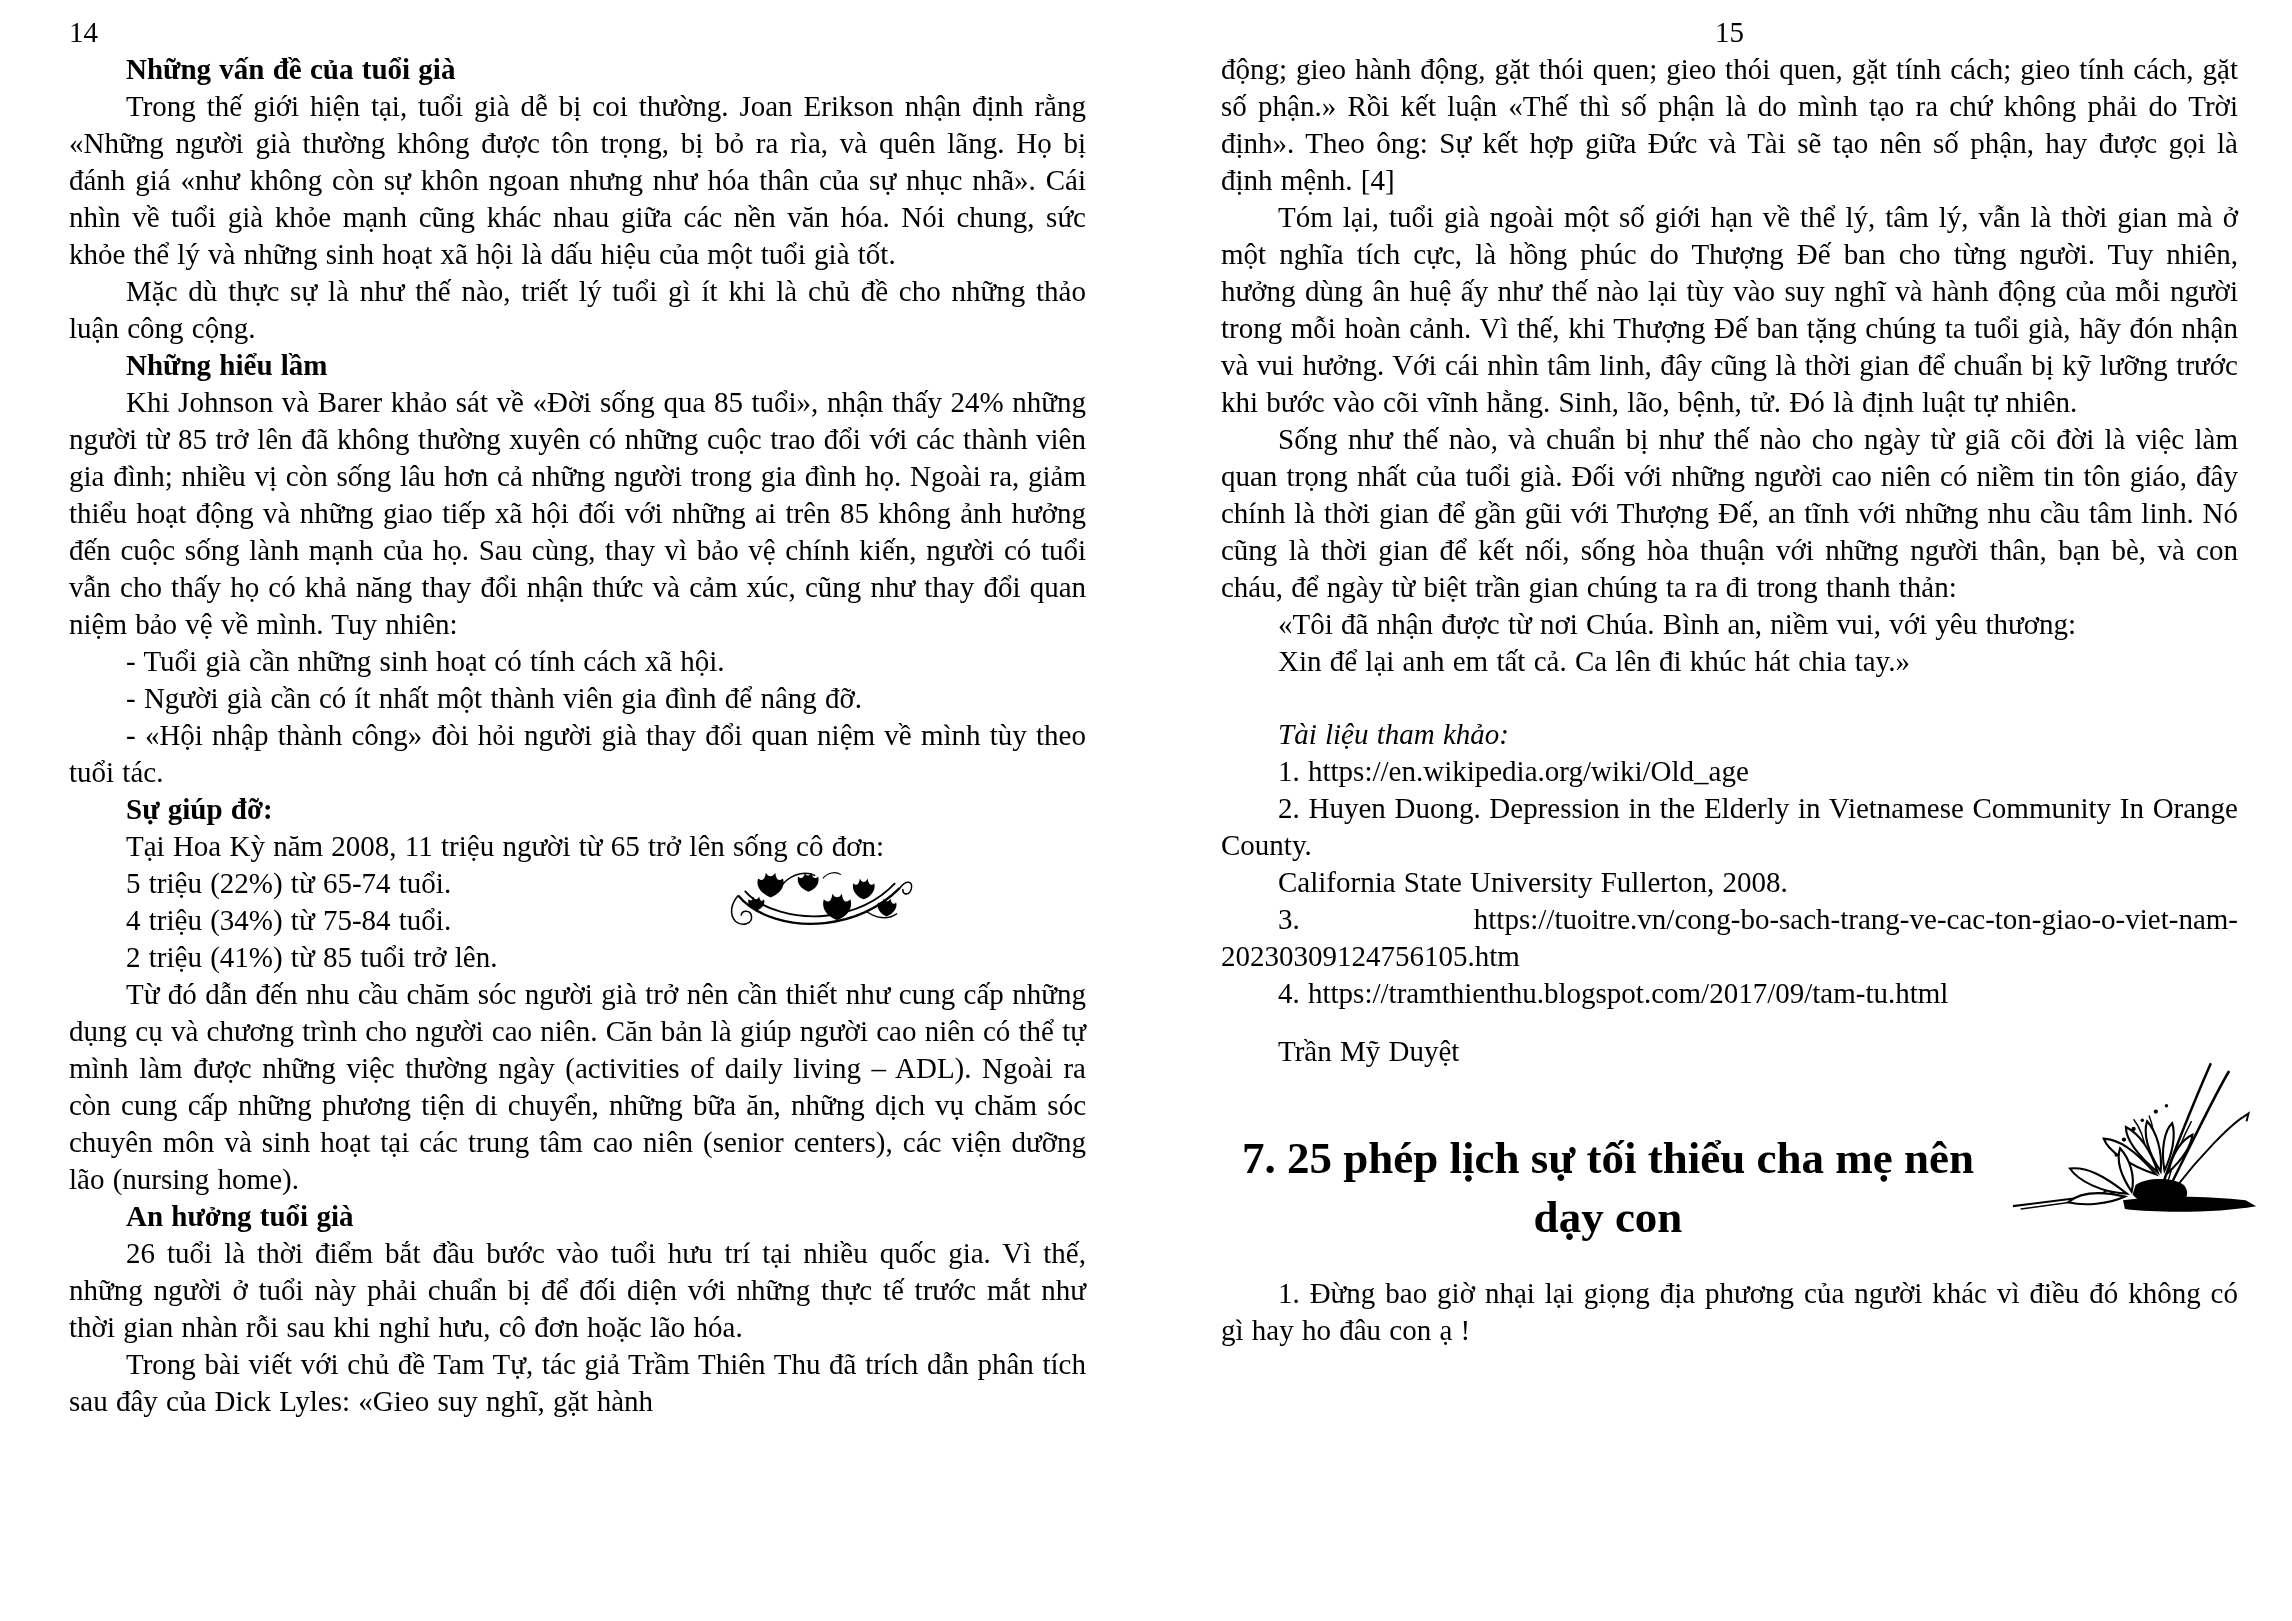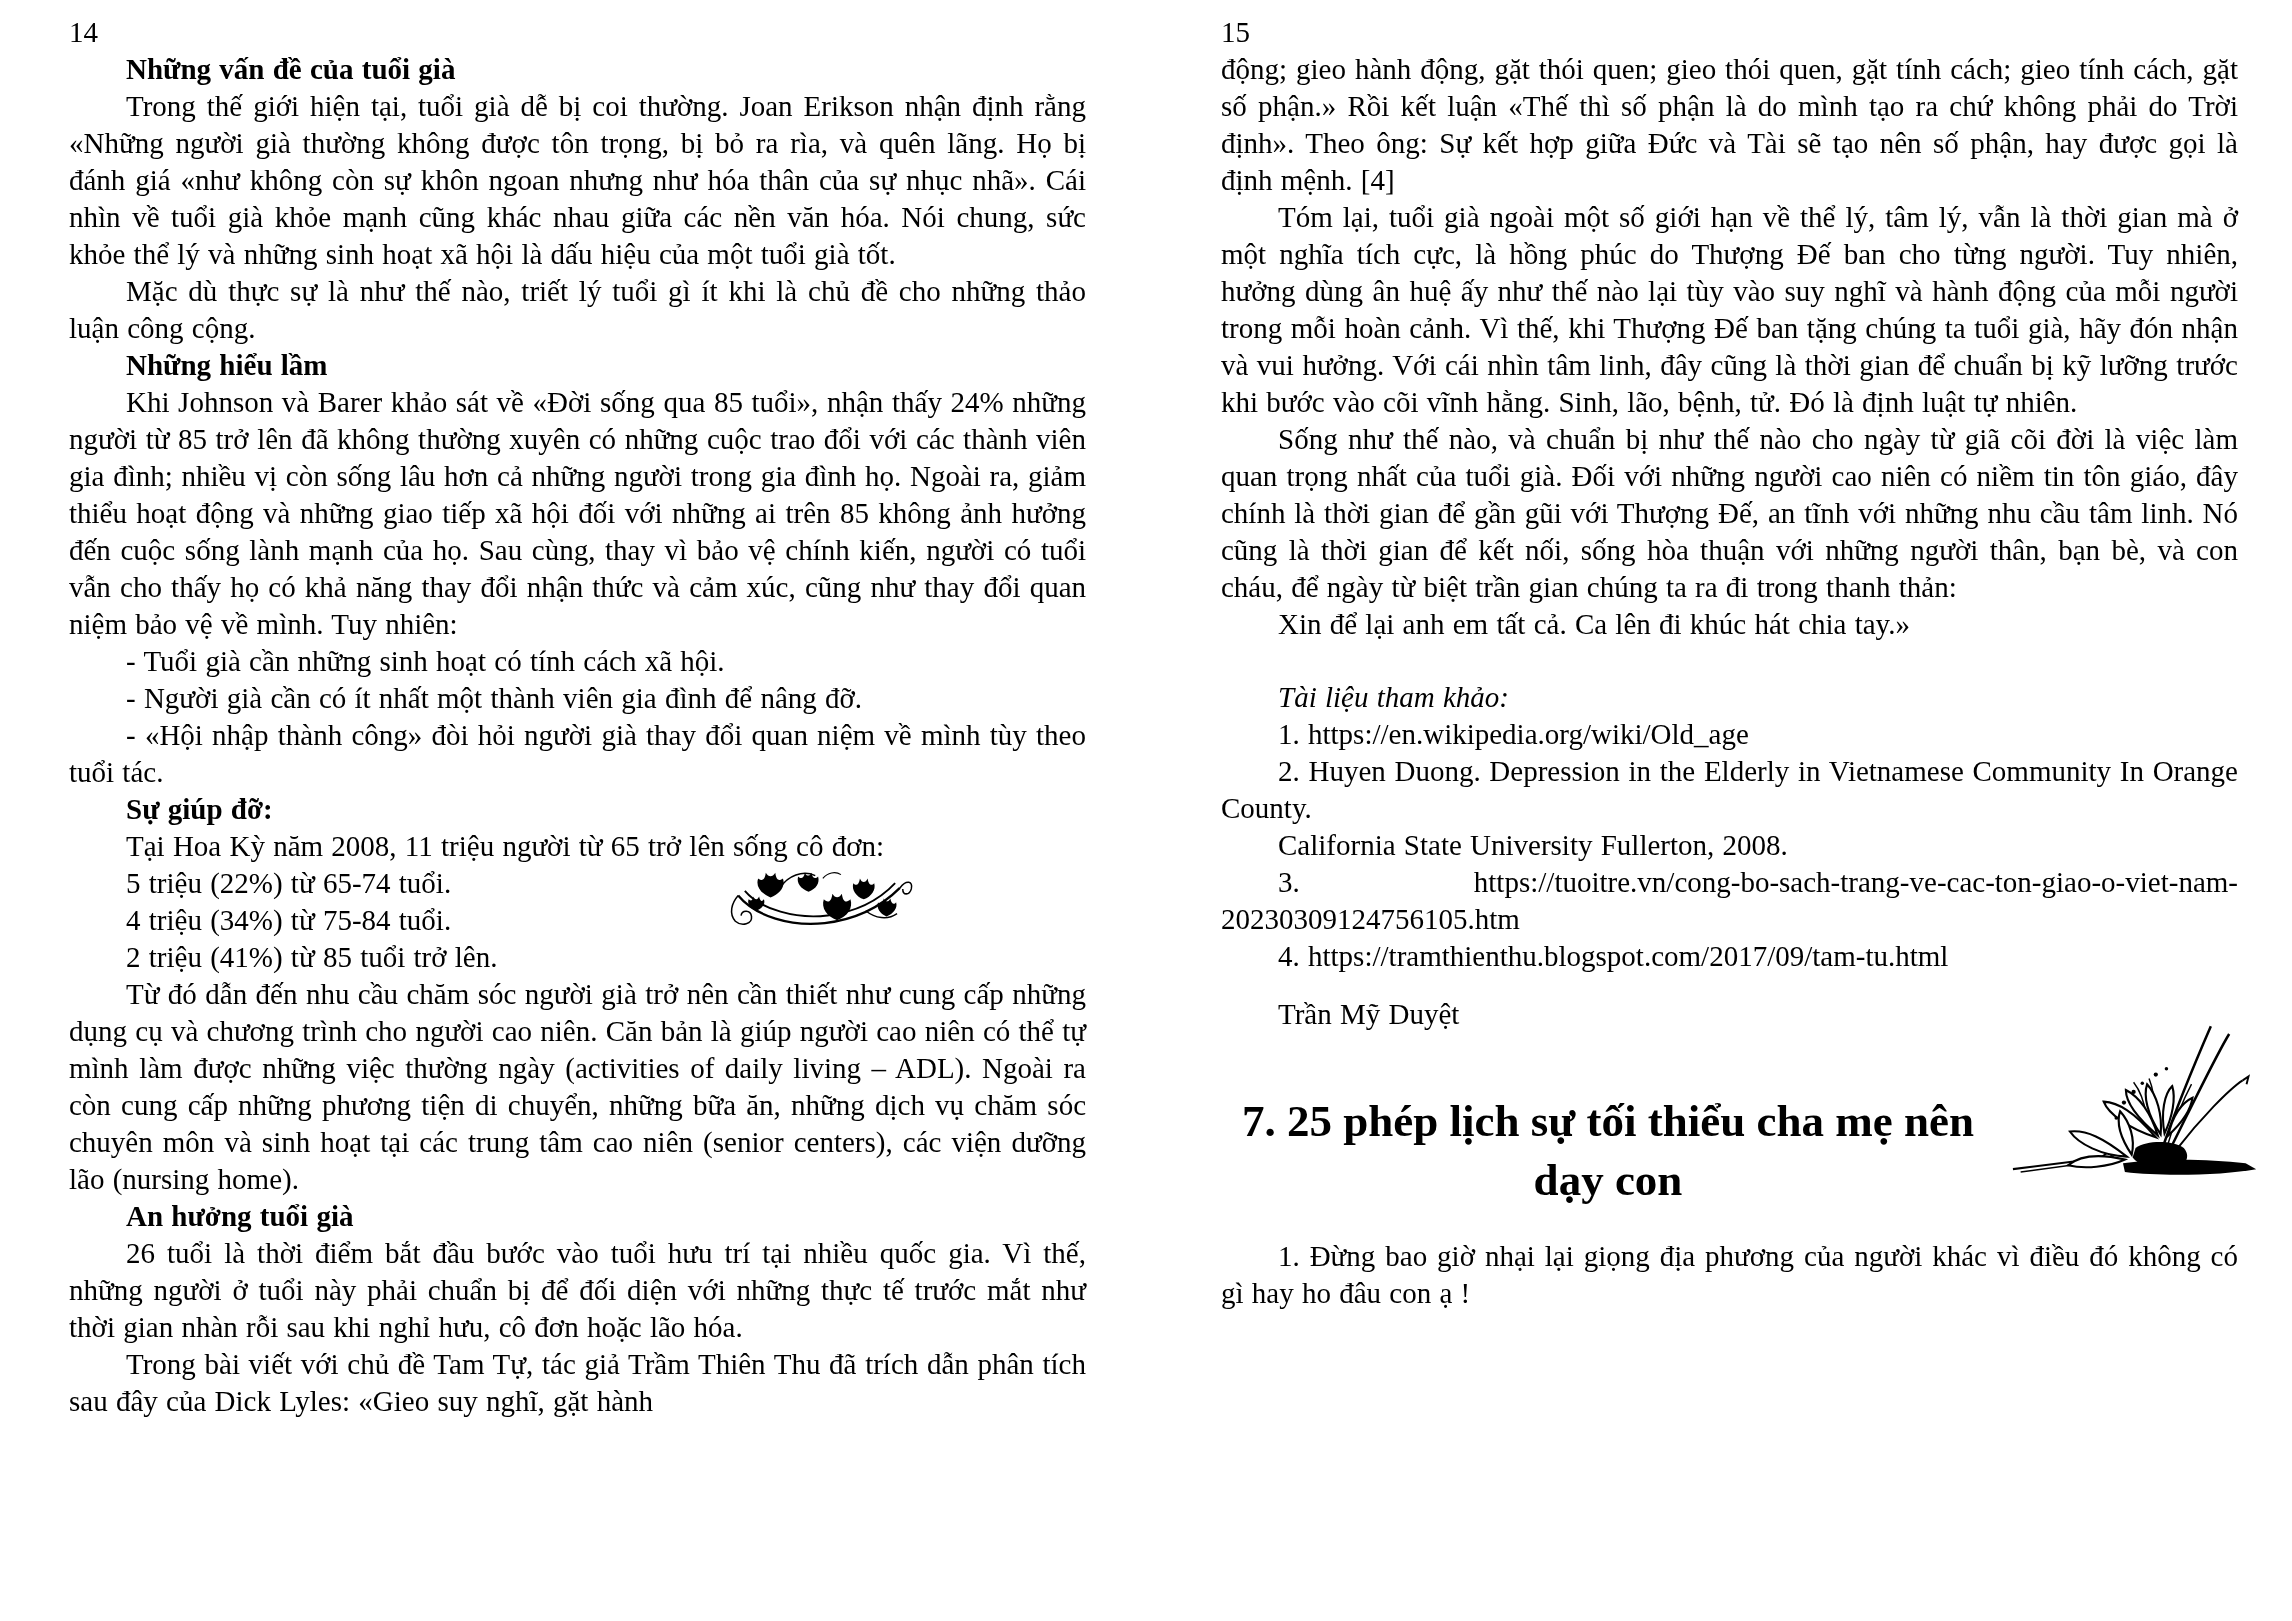--- a/index.html
+++ b/index.html
@@ -16,21 +16,21 @@
     top:13.7px;
     width:1017px;
   }
   #left-page{left:69px;}
   #right-page{left:1221px;}
   .pagenum{
     font-size:29px;
     line-height:37px;
     margin:0 0 2px 0;
   }
-  #right-page .pagenum{text-align:left;}
+  #right-page .pagenum{text-align:center;}
   .page p{
     margin:0;
     font-size:29px;
     line-height:37px;
     text-align:justify;
     word-spacing:1px;
   }
   .head{font-weight:bold;text-indent:57px;}
   .para{text-indent:57px;}
   .flush{text-indent:0;}
@@ -102,20 +102,21 @@
   <p class="para">26 tuổi là thời điểm bắt đầu bước vào tuổi hưu trí tại nhiều quốc gia. Vì thế, những người ở tuổi này phải chuẩn bị để đối diện với những thực tế trước mắt như thời gian nhàn rỗi sau khi nghỉ hưu, cô đơn hoặc lão hóa.</p>
   <p class="para">Trong bài viết với chủ đề Tam Tự, tác giả Trầm Thiên Thu đã trích dẫn phân tích sau đây của Dick Lyles: «Gieo suy nghĩ, gặt hành</p>
 </div>
 
 <div class="page" id="right-page">
   <p class="pagenum">15</p>
 
   <p class="flush">động; gieo hành động, gặt thói quen; gieo thói quen, gặt tính cách; gieo tính cách, gặt số phận.» Rồi kết luận «Thế thì số phận là do mình tạo ra chứ không phải do Trời định». Theo ông: Sự kết hợp giữa Đức và Tài sẽ tạo nên số phận, hay được gọi là định mệnh. [4]</p>
   <p class="para">Tóm lại, tuổi già ngoài một số giới hạn về thể lý, tâm lý, vẫn là thời gian mà ở một nghĩa tích cực, là hồng phúc do Thượng Đế ban cho từng người. Tuy nhiên, hưởng dùng ân huệ ấy như thế nào lại tùy vào suy nghĩ và hành động của mỗi người trong mỗi hoàn cảnh. Vì thế, khi Thượng Đế ban tặng chúng ta tuổi già, hãy đón nhận và vui hưởng. Với cái nhìn tâm linh, đây cũng là thời gian để chuẩn bị kỹ lưỡng trước khi bước vào cõi vĩnh hằng. Sinh, lão, bệnh, tử. Đó là định luật tự nhiên.</p>
   <p class="para">Sống như thế nào, và chuẩn bị như thế nào cho ngày từ giã cõi đời là việc làm quan trọng nhất của tuổi già. Đối với những người cao niên có niềm tin tôn giáo, đây chính là thời gian để gần gũi với Thượng Đế, an tĩnh với những nhu cầu tâm linh. Nó cũng là thời gian để kết nối, sống hòa thuận với những người thân, bạn bè, và con cháu, để ngày từ biệt trần gian chúng ta ra đi trong thanh thản:</p>
+  <p class="para">«Tôi đã nhận được từ nơi Chúa. Bình an, niềm vui, với yêu thương:</p>
   <p class="para">Xin để lại anh em tất cả. Ca lên đi khúc hát chia tay.»</p>
 
   <p class="ref-head">Tài liệu tham khảo:</p>
   <p class="para">1. https://en.wikipedia.org/wiki/Old_age</p>
   <p class="para">2. Huyen Duong. Depression in the Elderly in Vietnamese Community In Orange County.</p>
   <p class="para">California State University Fullerton, 2008.</p>
   <p class="para">3. https://tuoitre.vn/cong-bo-sach-trang-ve-cac-ton-giao-o-viet-nam-20230309124756105.htm</p>
   <p class="para">4. https://tramthienthu.blogspot.com/2017/09/tam-tu.html</p>
 
   <p class="author">Trần Mỹ Duyệt</p>

